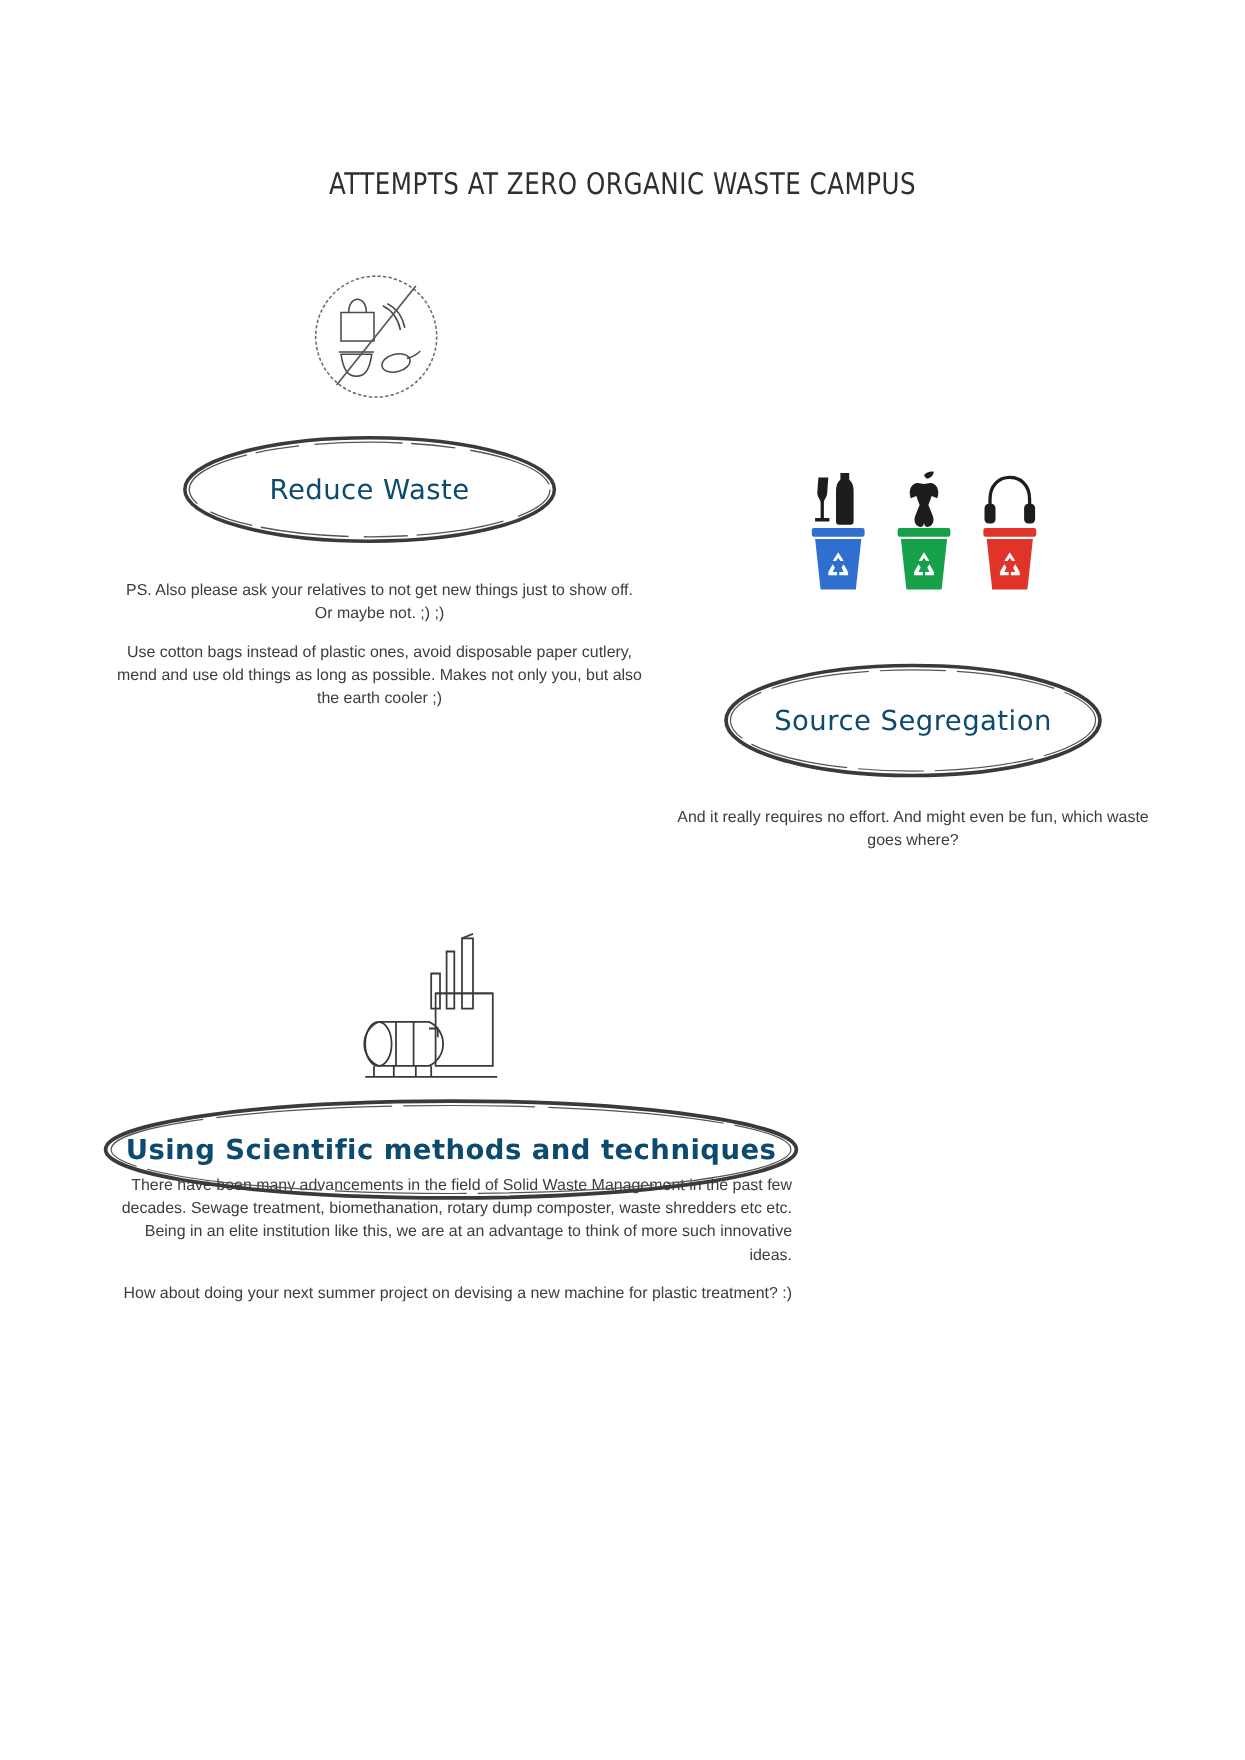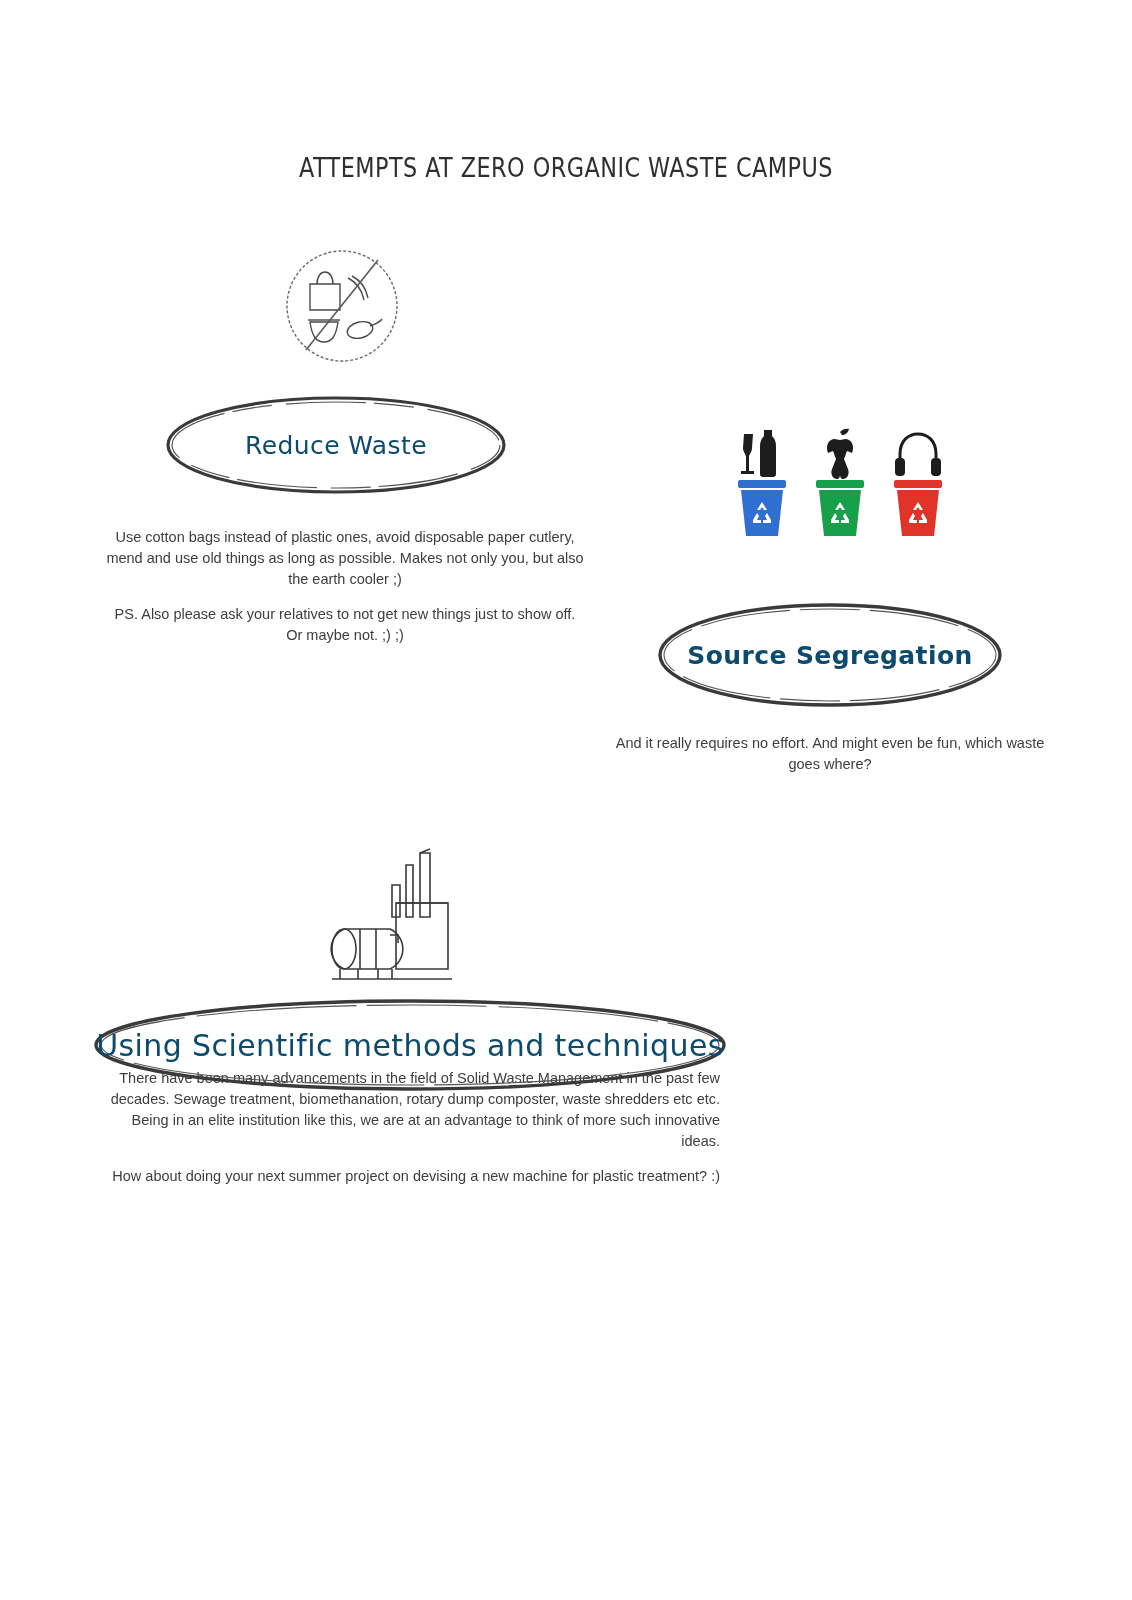--- a/index.html
+++ b/index.html
@@ -71,28 +71,28 @@
   .body-text p:last-child { margin-bottom: 0; }
 
   
   #sec-reduce .illustration { top: 246px; left: 282px; }
   #bubble-reduce { top: 392px; left: 160px; width: 352px; height: 106px; }
   #bubble-reduce .bubble-label { font-size: 25px; }
   #text-reduce { top: 527px; left: 105px; width: 480px; }
 
   
   #sec-source .illustration { top: 428px; left: 735px; }
-  #bubble-source { top: 600px; left: 655px; width: 350px; height: 110px; font-weight: bold; }
+  #bubble-source { top: 600px; left: 655px; width: 350px; height: 110px; }
   #bubble-source .bubble-label { font-size: 25px; }
   #text-source { top: 733px; left: 615px; width: 430px; }
 
   
   #sec-science .illustration { top: 845px; left: 330px; }
   #bubble-science { top: 996px; left: 90px; width: 640px; height: 98px; }
-  #bubble-science .bubble-label { font-size: 30px; }
+  #bubble-science .bubble-label { font-size: 25px; font-weight: bold; }
   #text-science { top: 1068px; left: 95px; width: 625px; text-align: right; }
 
   
   .bins { display: flex; gap: 24px; align-items: flex-end; }
   .bin-col { display: flex; flex-direction: column; align-items: center; }
   .bin-top { height: 52px; display: flex; align-items: flex-end; justify-content: center; }
 </style>
 </head>
 <body>
 
@@ -122,22 +122,22 @@
 
   <div class="bubble" id="bubble-reduce">
     <svg width="352" height="106" viewBox="0 0 352 106">
       <ellipse cx="176" cy="53" rx="168" ry="47" fill="none" stroke="#3a3a3a" stroke-width="3.2"></ellipse>
       <ellipse cx="176" cy="53" rx="164" ry="43" fill="none" stroke="#555" stroke-width="1.2" stroke-dasharray="40 14 80 8"></ellipse>
     </svg>
     <span class="bubble-label">Reduce Waste</span>
   </div>
 
   <div class="body-text" id="text-reduce">
+    <p>PS. Also please ask your relatives to not get new things just to show off. Or maybe not. ;) ;)</p>
     <p>Use cotton bags instead of plastic ones, avoid disposable paper cutlery, mend and use old things as long as possible. Makes not only you, but also the earth cooler ;)</p>
-    <p>PS. Also please ask your relatives to not get new things just to show off. Or maybe not. ;) ;)</p>
   </div>
 </div>
 
 <div class="section" id="sec-source">
 
   <div class="illustration">
     <div class="bins">
 
       <div class="bin-col">
         <div class="bin-top">

